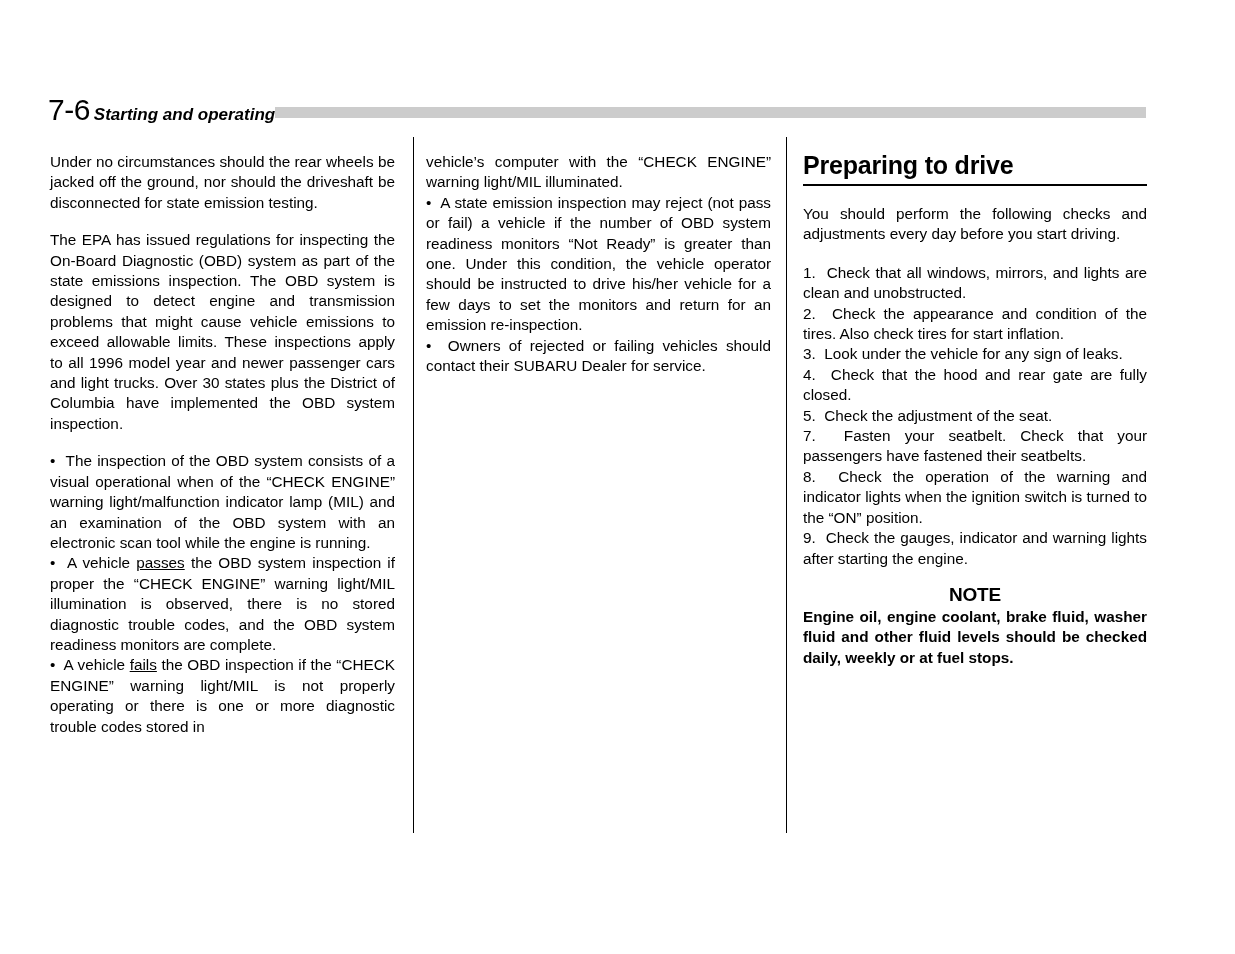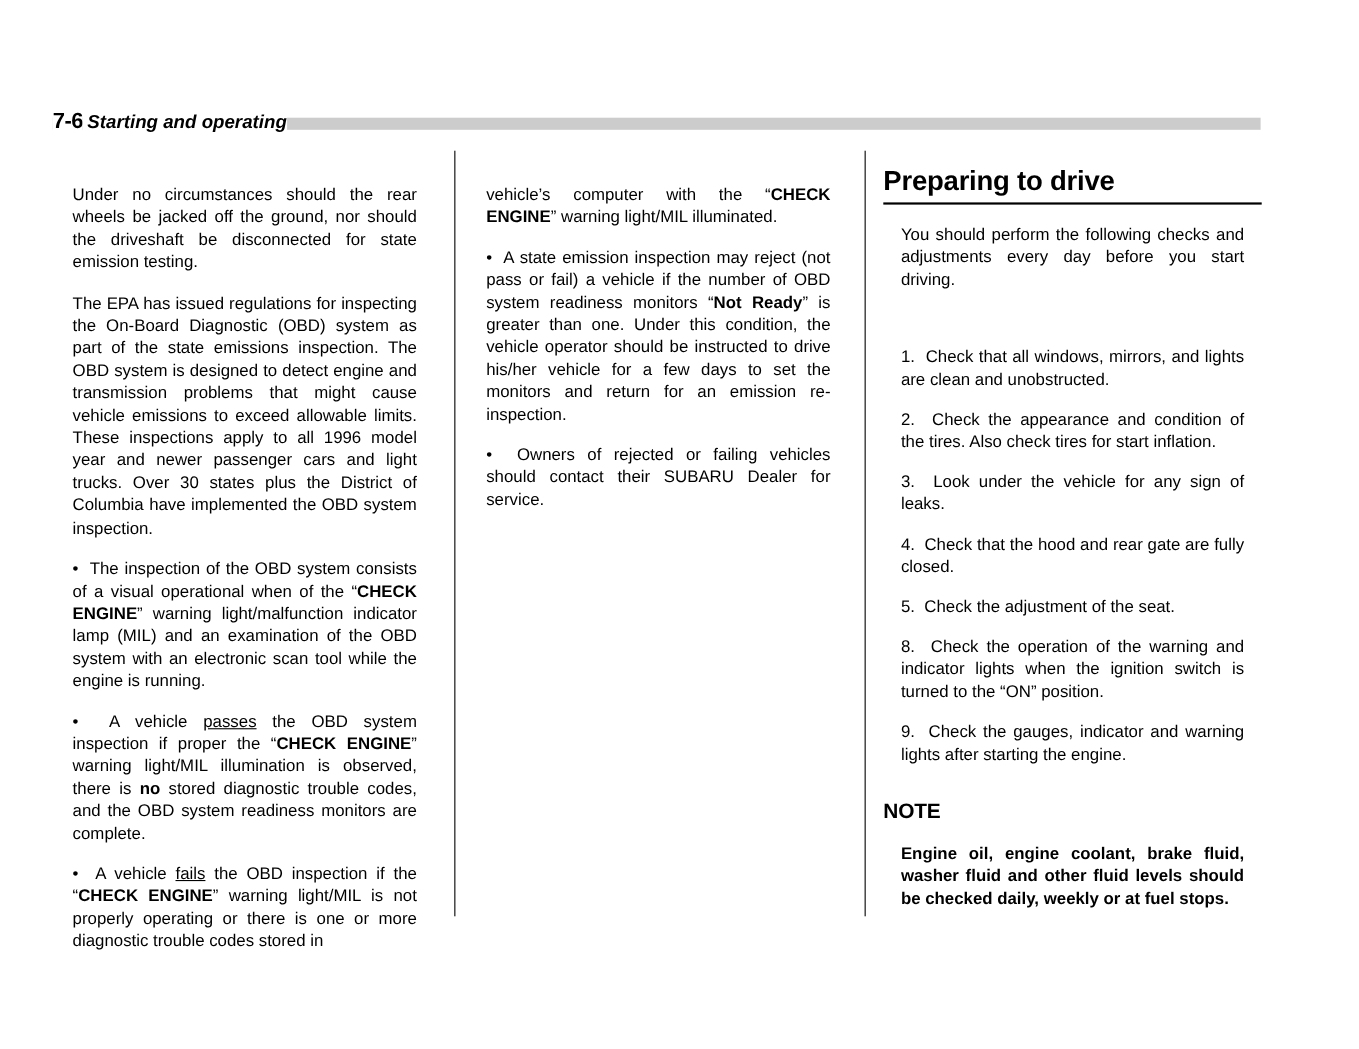--- a/index.html
+++ b/index.html
@@ -40,22 +40,22 @@
     background: #cccccc;
   }
   .header-text {
     position: absolute;
     left: 0;
     top: 0;
     white-space: nowrap;
     background: transparent;
   }
   .folio {
-    font-size: 20px;
-    font-weight: bold;
+    font-size: 30px;
+    font-weight: normal;
     letter-spacing: -0.5px;
     line-height: 28px;
     vertical-align: baseline;
   }
   .header-title {
     font-size: 17px;
     font-weight: bold;
     font-style: italic;
     line-height: 28px;
     padding-left: 4px;
@@ -86,33 +86,33 @@
     text-align: justify;
     text-justify: inter-word;
     -webkit-hyphens: none;
     hyphens: none;
   }
   .col.c1 { left: 50px; }
   .col.c2 { left: 426px; }
   .col.c3 { left: 803px; width: 344px; }
 
   .col p {
-    margin: 16px;
+    margin: 0;
   }
   .col p.gap {
     margin-top: 17px;
   }
   
 
   .bullet-line,
   .num-line {
     text-align: justify;
   }
 
-  b, strong { font-weight: bold; }
+  b, strong { font-weight: normal; }
   u { text-decoration: underline; }
 
   
   .sec-head {
     font-size: 25px;
     font-weight: bold;
     line-height: 26px;
     margin: 0;
     text-align: left;
     letter-spacing: -0.2px;
@@ -123,21 +123,21 @@
     margin-top: 6px;
     margin-bottom: 18px;
     width: 100%;
   }
 
   .note-head {
     font-size: 19px;
     font-weight: bold;
     line-height: 24px;
     margin: 0;
-    text-align: left;
+    text-align: center;
     letter-spacing: -0.2px;
   }
   .note-body {
     font-weight: bold;
     text-align: justify;
     margin: 0;
     margin-top: 2px;
   }
 
   .spacer-lg { height: 18px; }
@@ -195,20 +195,21 @@
 
     <p class="num-line"><span>2.</span><span>&nbsp; </span><span>Check the appearance and condition of the tires. Also check tires for start inflation.</span></p>
 
     <p class="num-line"><span>3.</span><span>&nbsp; </span><span>Look under the vehicle for any sign of leaks.</span></p>
 
     <p class="num-line"><span>4.</span><span>&nbsp; </span><span>Check that the hood and rear gate are fully closed.</span></p>
 
     <p class="num-line"><span>5.</span><span>&nbsp; </span><span>Check the adjustment of the seat.</span></p>
 
 
+    <p class="num-line"><span>7.</span><span>&nbsp; </span><span>Fasten your seatbelt. Check that your passengers have fastened their seatbelts.</span></p>
 
     <p class="num-line"><span>8.</span><span>&nbsp; </span><span>Check the operation of the warning and indicator lights when the ignition switch is turned to the “ON” position.</span></p>
 
     <p class="num-line"><span>9.</span><span>&nbsp; </span><span>Check the gauges, indicator and warning lights after starting the engine.</span></p>
 
     <div class="spacer-md"></div>
 
     <h3 class="note-head">NOTE</h3>
     <p class="note-body">Engine oil, engine coolant, brake fluid, washer fluid and other fluid levels should be checked daily, weekly or at fuel stops.</p>
 

